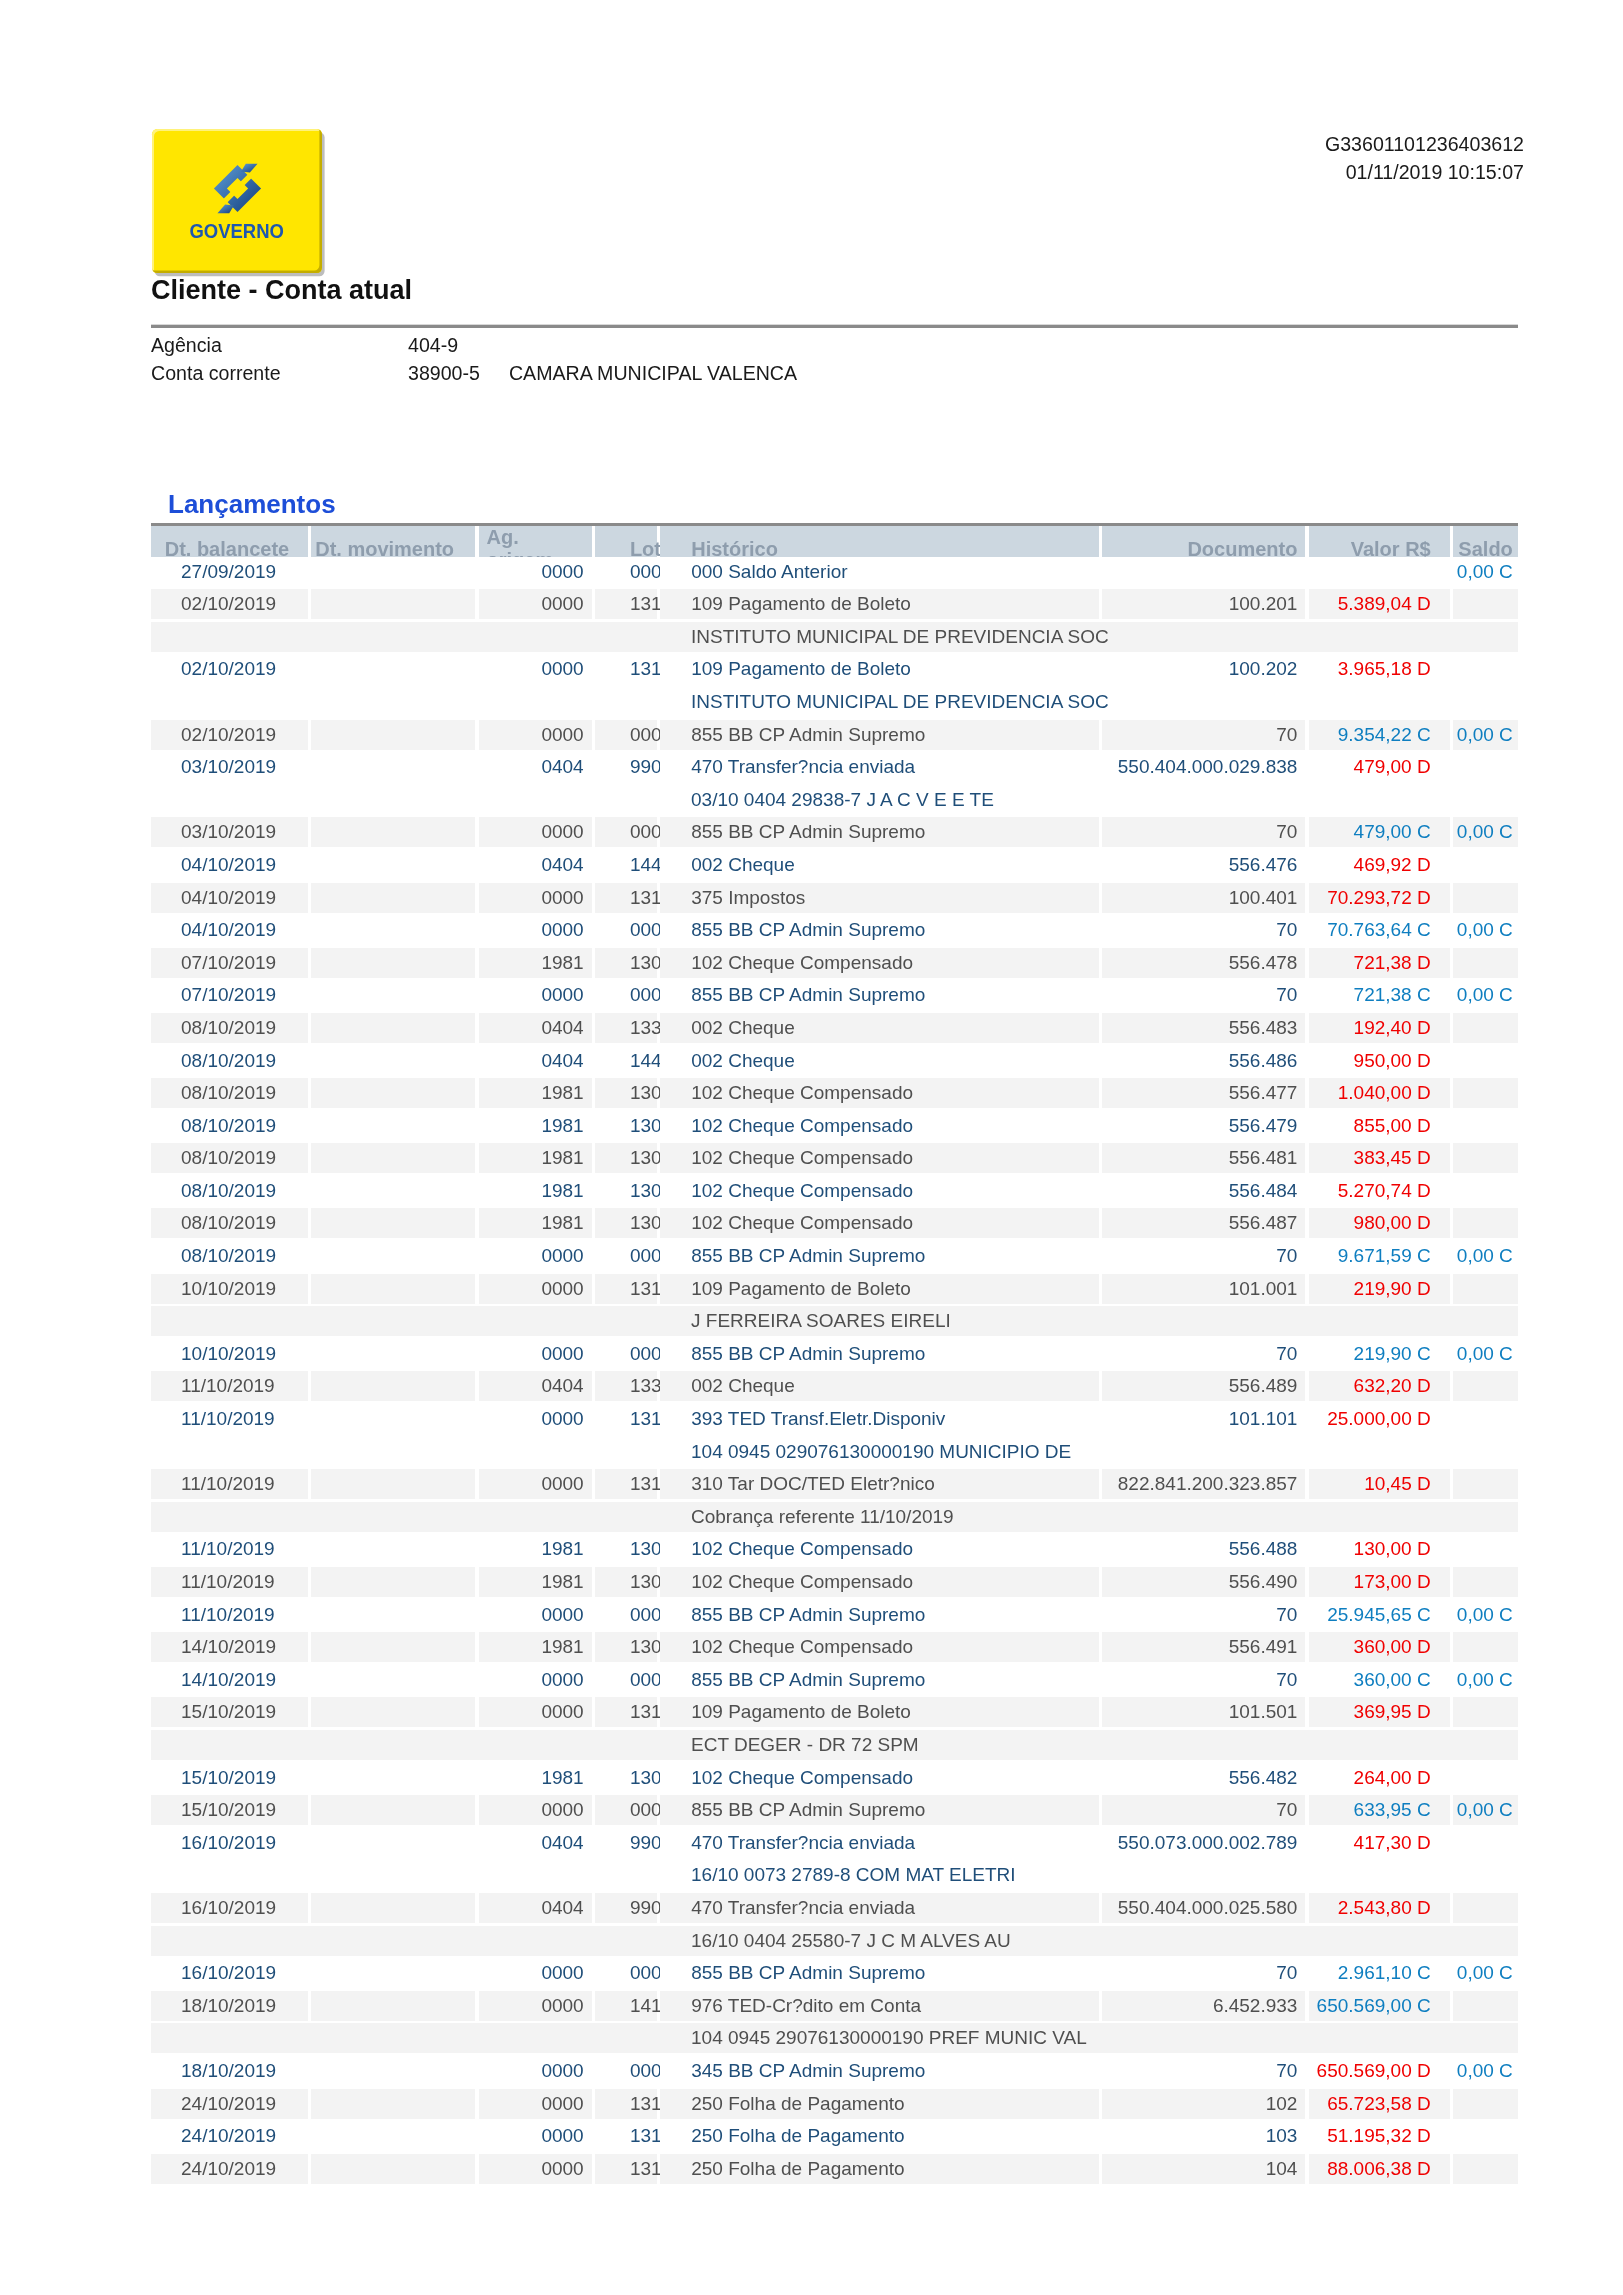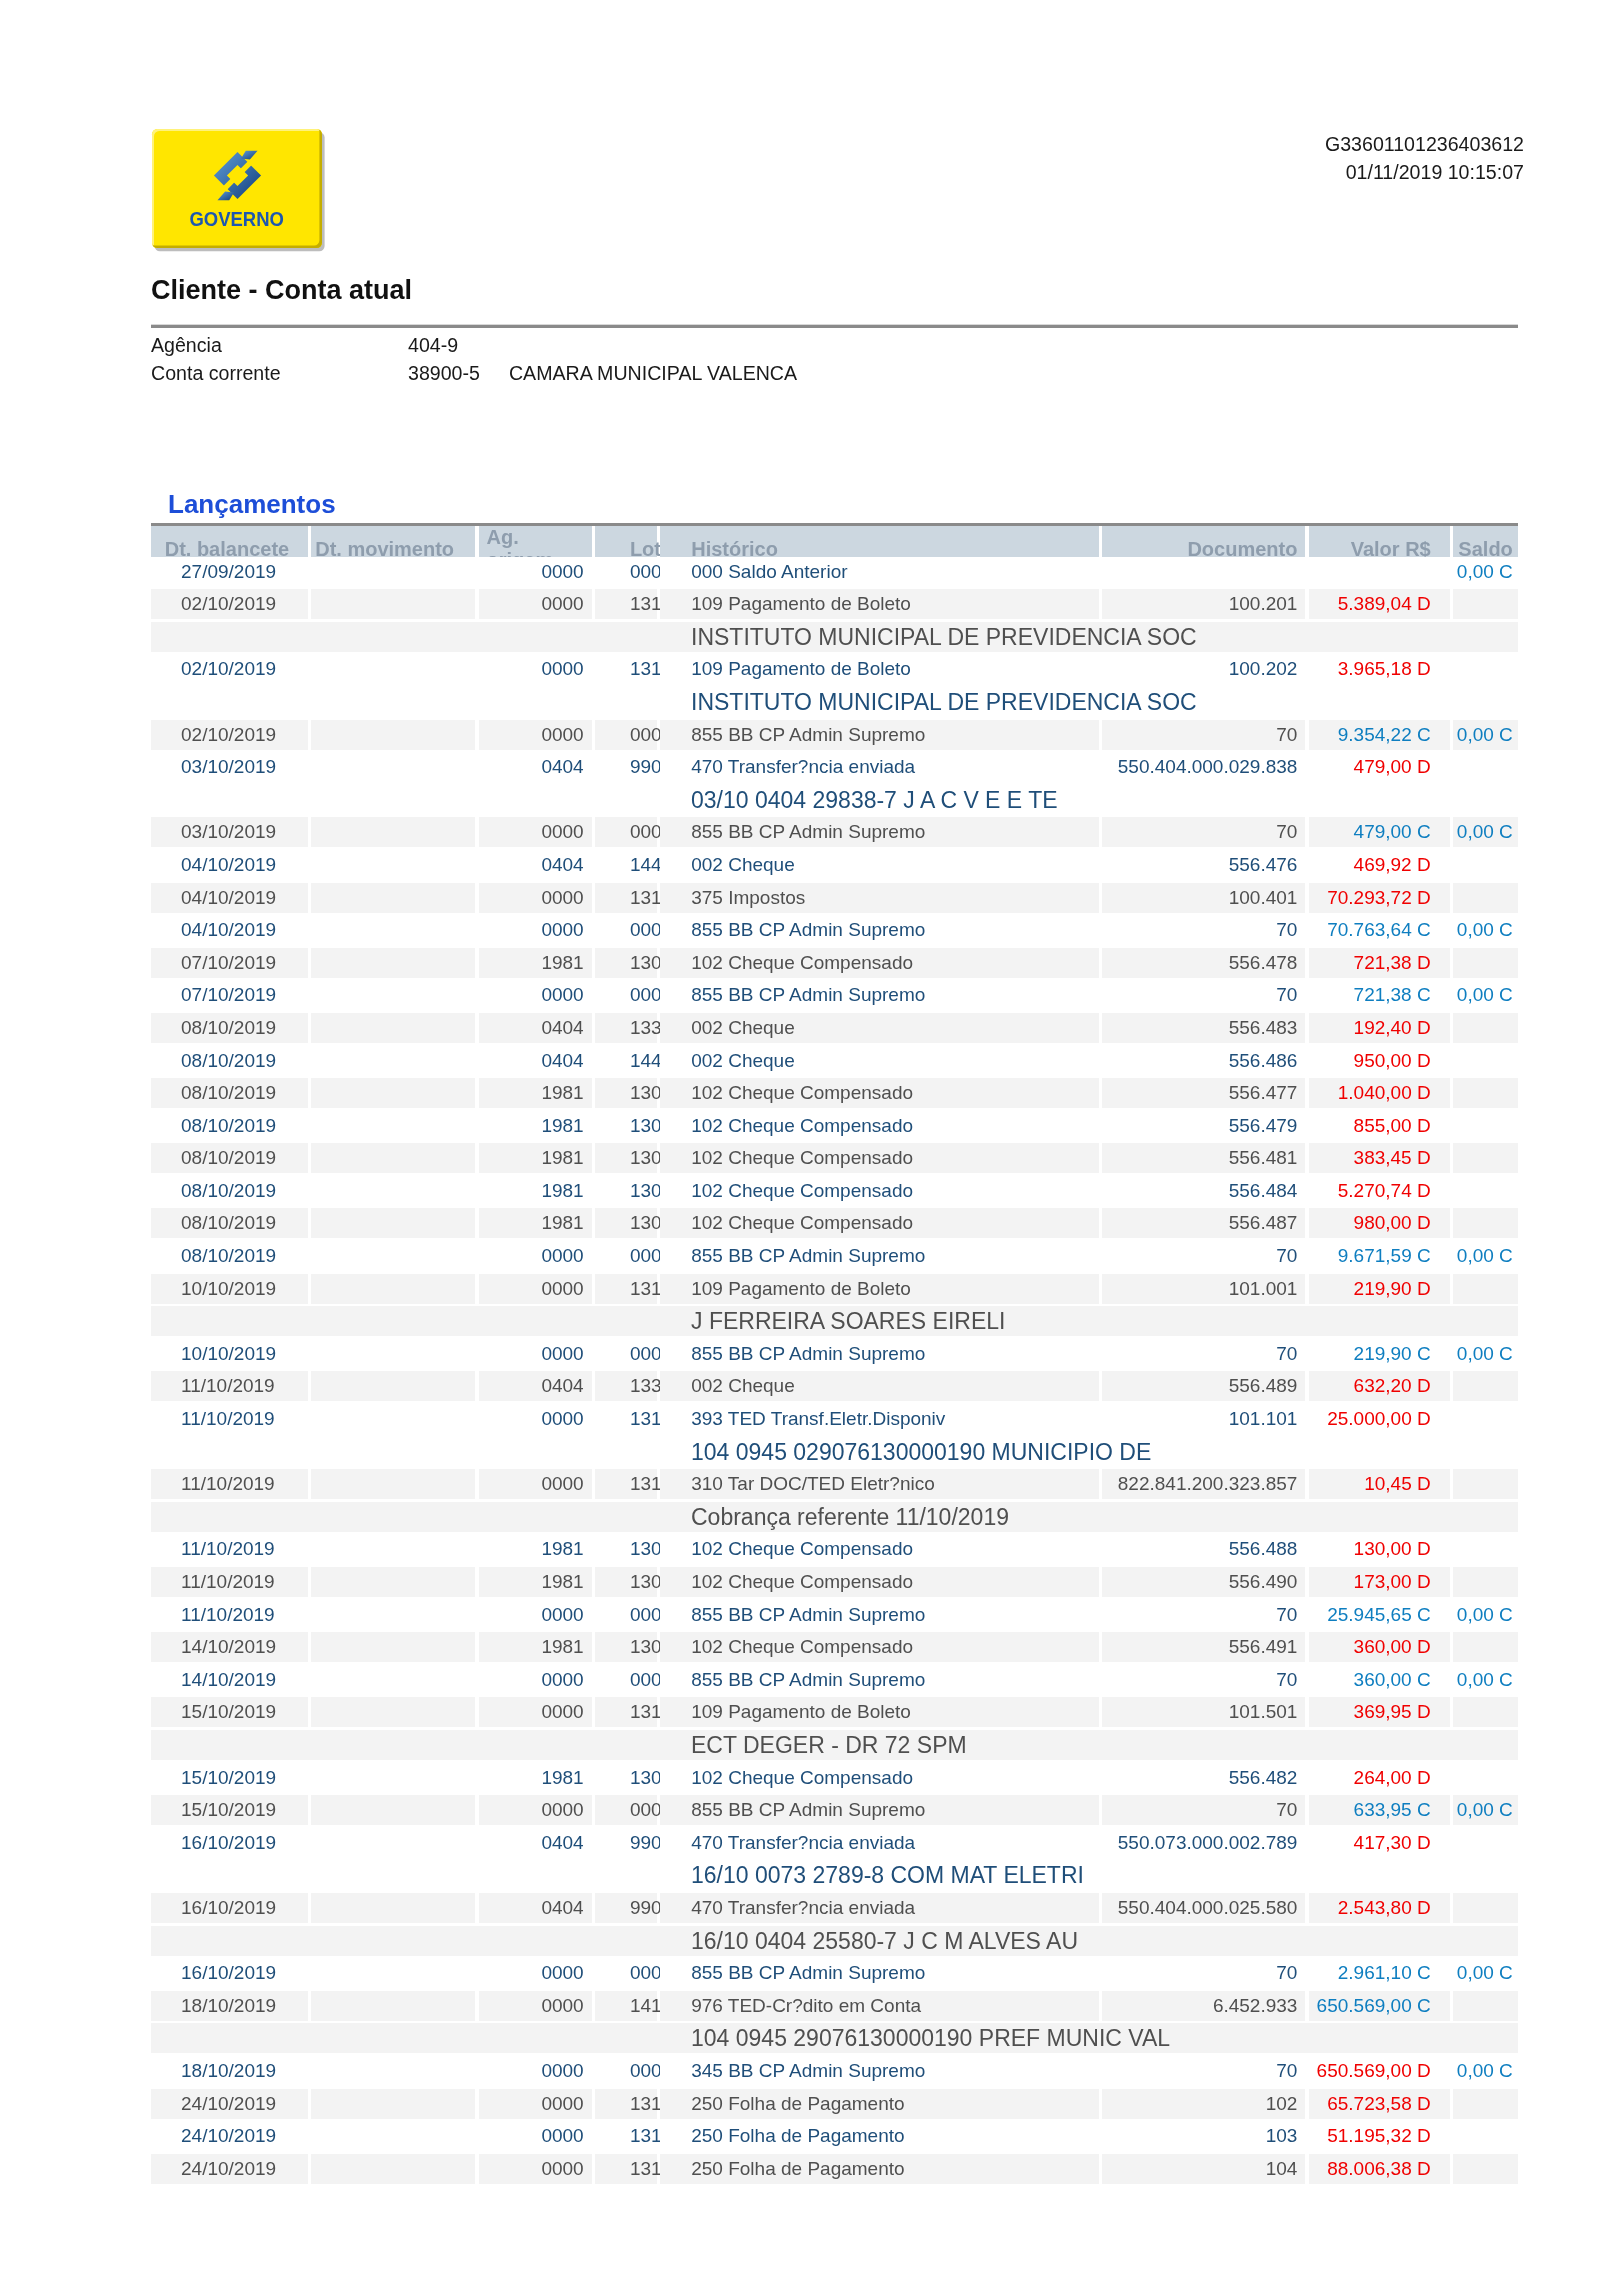--- a/index.html
+++ b/index.html
@@ -9,21 +9,21 @@
     font-family:"Liberation Sans", sans-serif; color:#1a1a1a;
     position:relative; overflow:hidden;
   }
   .page { position:absolute; inset:0; }
 
   
   .doc-id { position:absolute; top:131px; right:99px; text-align:right;
             font-size:19.6px; line-height:27.5px; color:#1a1a1a; }
 
   
-  .logo { position:absolute; left:152px; top:129px; width:170px; height:119px;
+  .logo { position:absolute; left:152px; top:129px; width:170px; height:144px;
           background:#ffe600; border-radius:5.2px;
           box-shadow: 2.6px 3.3px 0 #bdbdbd, inset -2.6px -2.6px 0 #c4ad00, inset 2px 2px 0 #fff27a;
           display:flex; flex-direction:column; align-items:center; justify-content:center; gap:1.3px; }
   .logo svg { display:block; }
   .logo-text { color:#1d57b0; font-weight:bold; font-size:21px;
                transform:scaleX(0.88); letter-spacing:0px; }
 
   
   .section-title { position:absolute; left:151px; top:275px; margin:0;
                    font-size:27px; font-weight:bold; color:#111; }
@@ -50,21 +50,21 @@
   .thead { border-top:3.3px solid #8a8a8a; height:31px; }
   .hcell { background:#ccd7e0; color:#8e9dad; font-weight:bold; font-size:20px;
            display:flex; align-items:center; }
   .cell  { display:flex; align-items:center; font-size:19px; }
   .row   { height:30px; margin-top:2.6px; }
   .row.w .cell { background:#ffffff; }
   .row.g .cell { background:#f3f3f3; }
   .row.w { color:#1f4e79; }
   .row.g { color:#4f4f4f; }
   .cont  { height:30px; margin-top:2.6px; padding-left:540px;
-           font-size:23px; line-height:30px; }
+           font-size:19px; line-height:30px; }
   .cont.w { background:#ffffff; color:#1f4e79; }
   .cont.g { background:#f3f3f3; color:#4f4f4f; }
   .debit  { color:#f00000; }
   .credit { color:#0e7ec0; }
 
   
   .c1 { padding-left:13.7px;text-align:center; }
   .row .c1 { padding-left:30px; }
   .c2 { padding-left:3.9px; }
   .c3 { justify-content:flex-end; padding-right:7.9px; }

